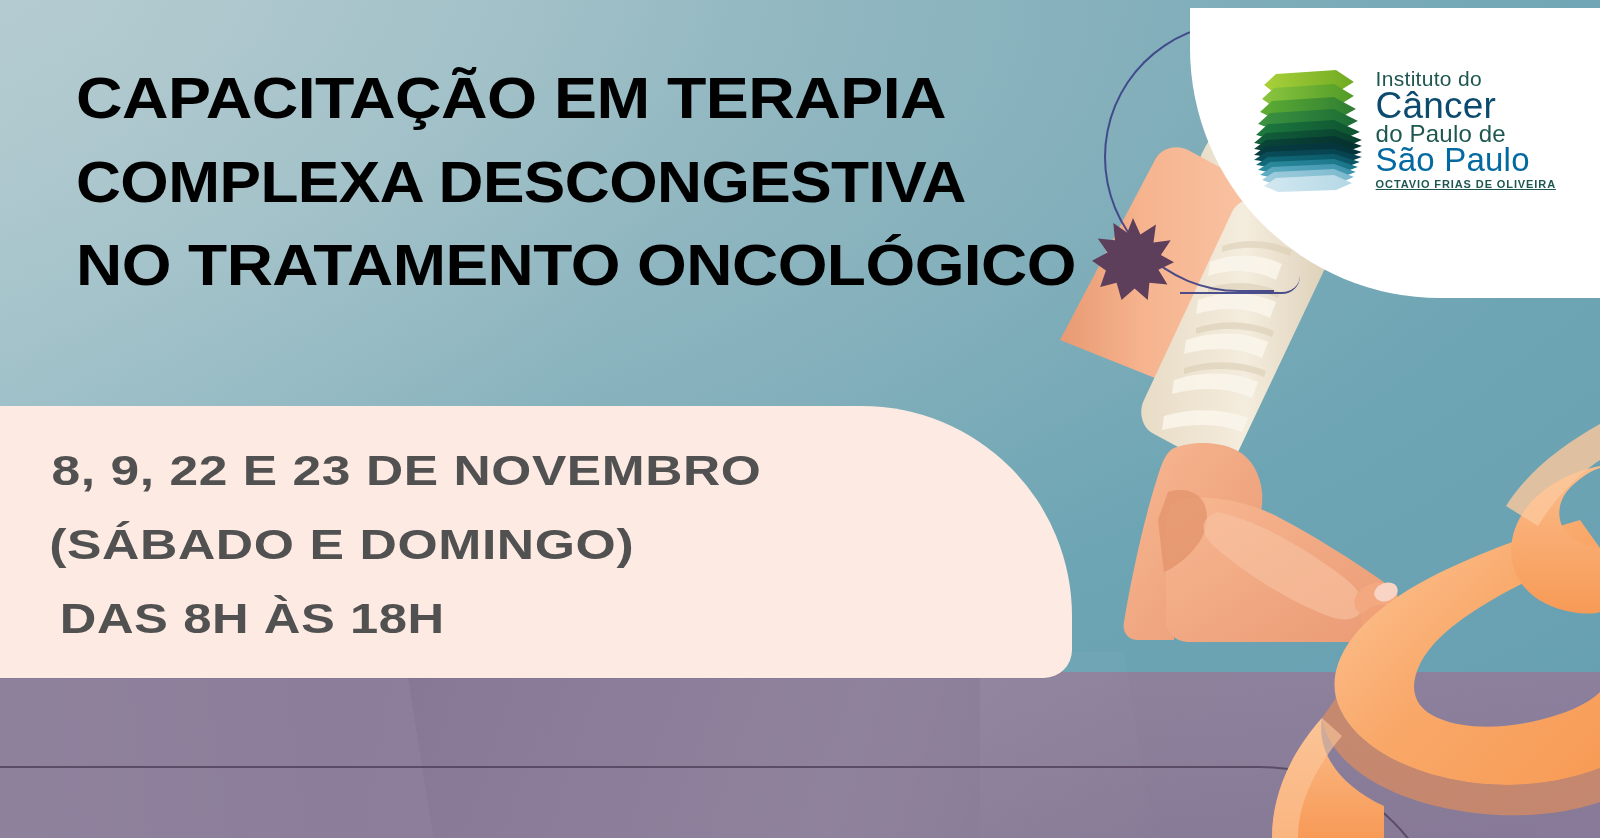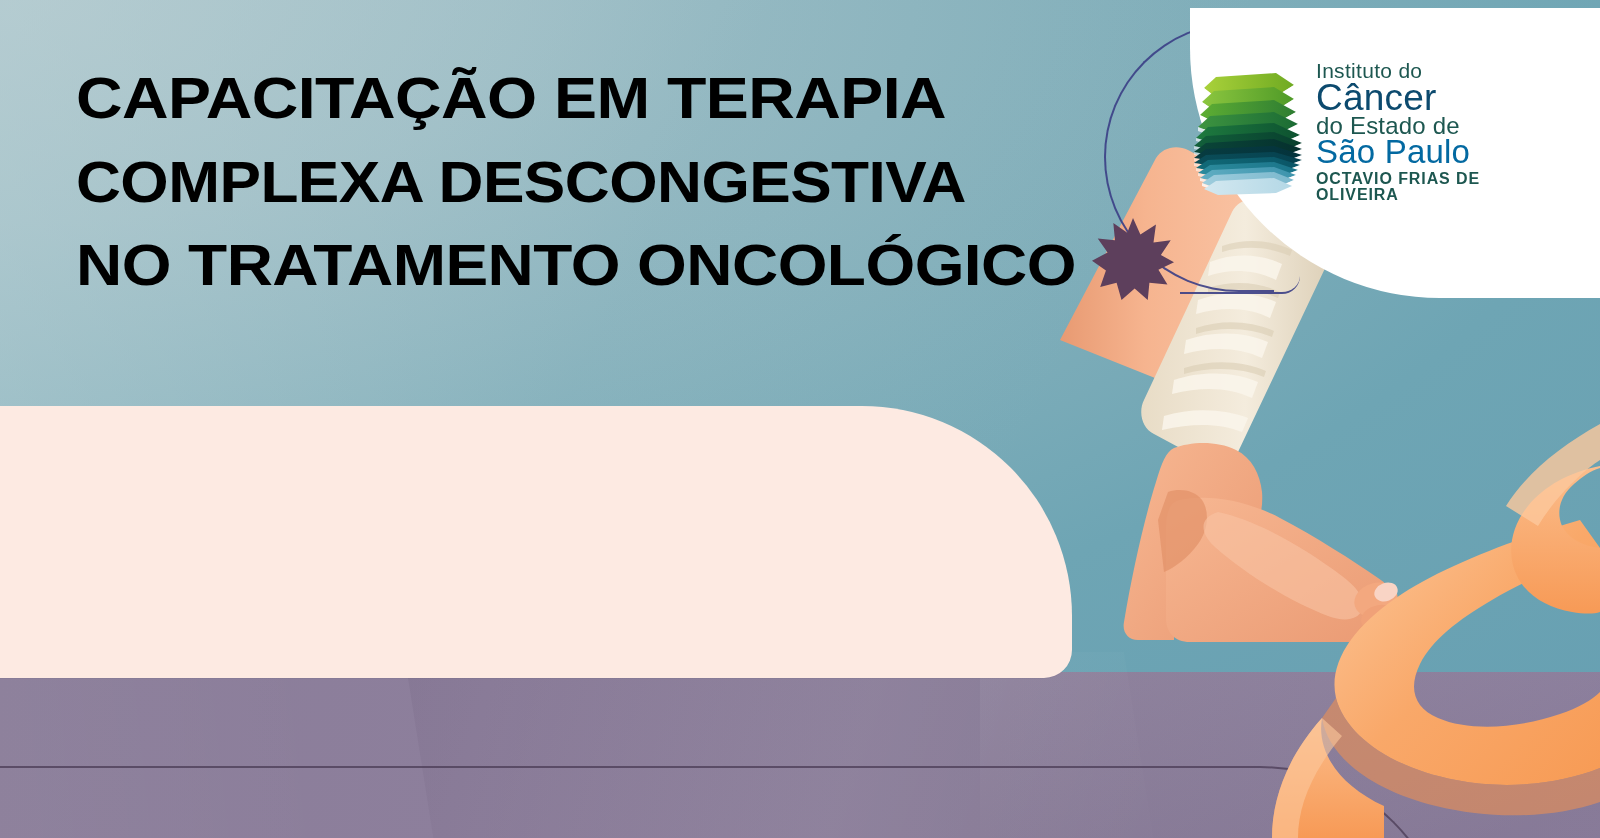--- a/index.html
+++ b/index.html
@@ -95,21 +95,21 @@
   .logo-wrap {
     position:absolute; right:44px; top:50px;
     display:flex; align-items:center; gap:14px;
   }
   .logo-mark { width:112px; height:140px; position:relative; flex:0 0 auto; }
   .logo-type { color:#16504b; line-height:1; padding-top:2px; }
   .lt1 { font-size:21px; letter-spacing:.3px; font-weight:400; color:#1d5750; }
   .lt2 { font-size:37px; letter-spacing:.2px; font-weight:400; color:#0c4a6e; margin-top:-2px; }
   .lt3 { font-size:24px; letter-spacing:.2px; font-weight:400; color:#1d5750; margin-top:-2px; }
   .lt4 { font-size:33px; letter-spacing:.2px; font-weight:400; color:#0369a1; margin-top:-3px; }
-  .lt5 { font-size:16px; letter-spacing:.9px; font-weight:700; color:#1d5750; margin-top:3px; }
+  .lt5 { font-size:11px; letter-spacing:.9px; font-weight:700; color:#1d5750; margin-top:3px;text-decoration:underline; }
 
   
   .deco-curve {
     position:absolute; left:1104px; top:22px; width:170px; height:270px;
     border:2px solid #3b3f86;
     border-right:none;
     border-top-left-radius:150px;
     border-bottom-left-radius:150px;
     opacity:.9;
   }
@@ -255,20 +255,25 @@
                C516 496 544 470 560 460 Z" fill="#fcc89c" opacity=".8"></path>
       <path d="M296 698 C306 736 352 768 416 780 C466 790 520 784 560 768 L560 802
                C514 818 452 820 396 806 C330 790 288 756 282 718 Z" fill="#f6924c" opacity=".55"></path>
       <path d="M282 718 C276 752 300 786 344 806 L344 838 L232 838
                C232 798 248 756 282 718 Z" fill="url(#ribG2)"></path>
       <path d="M232 838 C232 798 248 756 282 718 L302 736 C272 772 258 806 258 838 Z" fill="#fcc89c" opacity=".6"></path>
     </svg>
   </div>
 
   <div class="info-panel"></div>
+  <div class="info-text">
+    <span class="info-line" style="display: block; transform: scaleX(1.19686);">8, 9, 22 E 23 DE NOVEMBRO</span>
+    <span class="info-line" style="display: block; transform: scaleX(1.20177);">(SÁBADO E DOMINGO)</span>
+    <span class="info-line" style="display: block; transform: scaleX(1.17838);">DAS 8H ÀS 18H</span>
+  </div>
 
   <div class="deco-curve"></div>
   <div class="deco-curve-tail"></div>
   <div class="starburst"></div>
 
   <div class="headline">
     <span class="hl" style="display: block; transform: scaleX(1.11149);">CAPACITAÇÃO EM TERAPIA</span>
     <span class="hl" style="display: block; transform: scaleX(1.07217);">COMPLEXA DESCONGESTIVA</span>
     <span class="hl" style="display: block; transform: scaleX(1.10339);">NO TRATAMENTO ONCOLÓGICO</span>
   </div>
@@ -380,20 +385,20 @@
 
               <polygon points="26,120 84,117 102,125 86,132 28,134 14,128" fill="url(#hx13)"></polygon>
             </g>
           </g>
         </svg>
       </div>
 
       <div class="logo-type">
         <div class="lt1">Instituto do</div>
         <div class="lt2">Câncer</div>
-        <div class="lt3">do Estado de</div>
+        <div class="lt3">do Paulo de</div>
         <div class="lt4">São Paulo</div>
         <div class="lt5">OCTAVIO FRIAS DE OLIVEIRA</div>
       </div>
     </div>
   </div>
 
 </div>
 
 </body></html>

